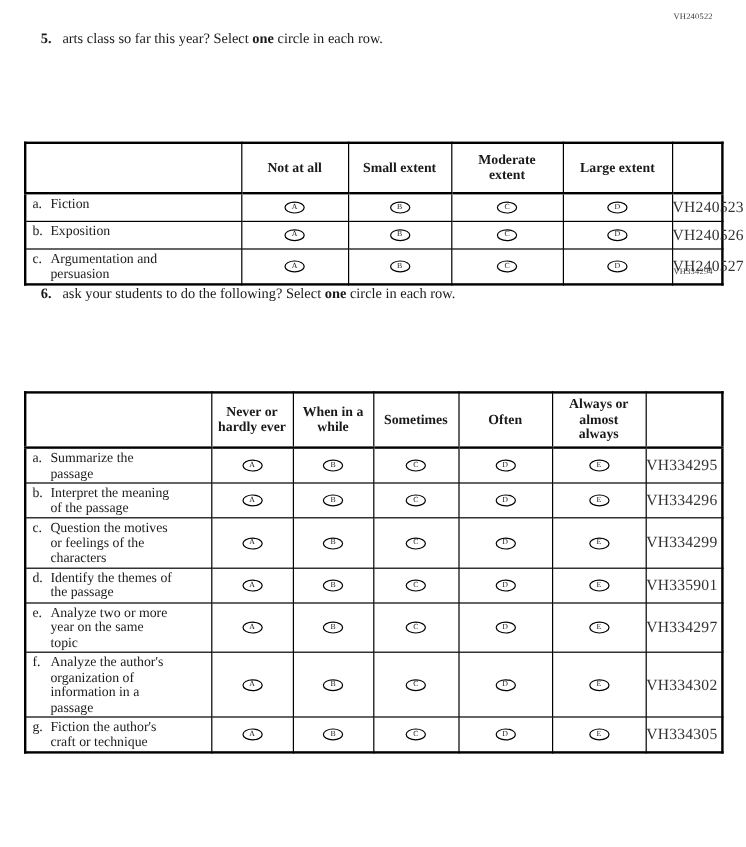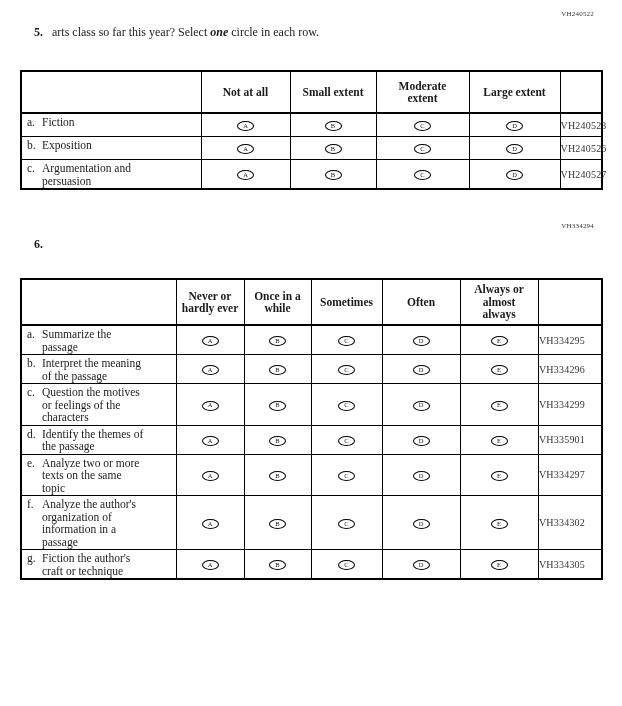--- a/index.html
+++ b/index.html
@@ -13,26 +13,27 @@
 
   .item-code {
     position: absolute; right: 28px;
     font-size: 7px; letter-spacing: 0.2px; color: #333;
   }
 
   .question { position: absolute; left: 34px; display: flex; font-size: 12px; line-height: 14px; }
   .qnum { flex: 0 0 18px; font-weight: bold; }
   .qtext { width: 535px; }
   .qline { white-space: nowrap; }
-  .bold { font-weight: bold; font-style: italic; }
+  .bold { font-weight: bold; }
 
   .qtable {
     position: absolute; left: 20px; width: 581px;
     border-collapse: collapse; table-layout: fixed;
     border: 2px solid #000;
+    margin-top: 48px;
   }
   .qtable th, .qtable td { border: 1px solid #000; }
   .qtable thead th {
     border-bottom: 2px solid #000;
     font-size: 11.5px; line-height: 12.5px; font-weight: bold;
     text-align: center; vertical-align: middle; padding: 1px 2px;
   }
   .t1 thead th { height: 42px; }
   .t2 thead th { height: 46px; }
 
@@ -45,21 +46,21 @@
   .bubble {
     display: inline-flex; width: 17px; height: 10px;
     border: 1px solid #000; border-radius: 50%;
     align-items: center; justify-content: center;
     vertical-align: middle; background: #fff;
   }
   .bl { font-size: 6.5px; line-height: 1; color: #1a1a1a; }
 
   .code-cell {
     text-align: right; vertical-align: middle;
-    font-size: 10px; padding-right: 16px; color: #333; letter-spacing: 0.2px;
+    font-size: 13px; padding-right: 16px; color: #333; letter-spacing: 0.2px;
   }
   .t1 tbody tr { height: 17px; }
   .t2 tbody tr { height: 28px; }
 </style>
 </head>
 <body>
 
 <div class="page">
 
   <span class="item-code" style="top:10px">VH240522</span>
@@ -171,20 +172,21 @@
           <td class="code-cell">VH240527</td>
         </tr>
       </tbody>
     </table>
 
   <span class="item-code" style="top:222px">VH334294</span>
 
   <div class="question" style="top:237px">
     <span class="qnum">6.</span>
     <div class="qtext">
+      <div class="qline"><span>ask your students to do the following? Select </span><span class="bold">one</span><span> circle in each row.</span></div>
     </div>
   </div>
 
   <table class="qtable t2" style="top:278px">
       <colgroup>
         <col style="width: 155px;">
         <col style="width: 68px;">
         <col style="width: 67px;">
         <col style="width: 71px;">
         <col style="width: 78px;">
@@ -192,21 +194,21 @@
         <col style="width: 64px;">
       </colgroup>
       <thead>
         <tr>
           <th class="stub-head"></th>
           <th>
             <div>Never or</div>
             <div>hardly ever</div>
           </th>
           <th>
-            <div>Once in a</div>
+            <div>When in a</div>
             <div>while</div>
           </th>
           <th>
             <div>Sometimes</div>
           </th>
           <th>
             <div>Often</div>
           </th>
           <th>
             <div>Always or</div>
@@ -325,21 +327,21 @@
               <span class="bl">E</span>
             </span></td>
           <td class="code-cell">VH335901</td>
         </tr>
         <tr>
           <td class="stub">
             <div class="stub-flex">
               <span class="row-letter">e.</span>
               <div class="row-label-text">
                 <div>Analyze two or more</div>
-                <div>texts on the same</div>
+                <div>year on the same</div>
                 <div>topic</div>
               </div>
             </div>
           </td>
           <td class="ac"><span class="bubble">
               <span class="bl">A</span>
             </span></td>
           <td class="ac"><span class="bubble">
               <span class="bl">B</span>
             </span></td>

